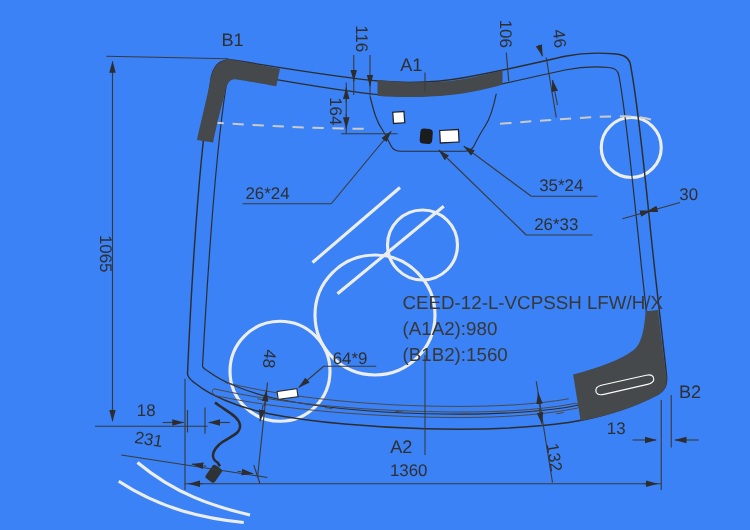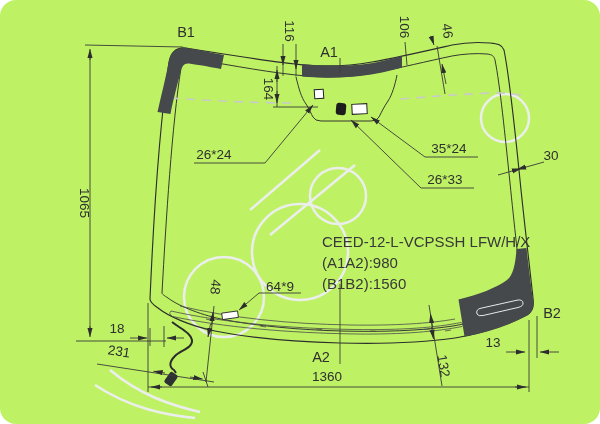--- a/index.html
+++ b/index.html
@@ -1,17 +1,17 @@
 <!DOCTYPE html>
 <html><head>
 <meta charset="utf-8">
 <style>
   html,body{margin:0;padding:0;background:#ffffff;}
-  .stage{position:relative;width:600px;height:424px;background:#bef264;overflow:hidden;
-         font-family:"Liberation Sans",sans-serif;border-radius:16px;}
+  .stage{position:relative;width:600px;height:424px;background:#3b82f6;overflow:hidden;
+         font-family:"Liberation Sans",sans-serif;}
   svg{display:block;}
   text{fill:#2f2f2f;}
   .dim{font-size:13.5px;}
   .part{font-size:14.5px;}
   .title-line{font-size:15px;fill:#383838;}
   .outline{fill:none;stroke:#2d2d2d;stroke-width:1.15;}
   .outline2{fill:none;stroke:#2d2d2d;stroke-width:0.95;}
   .thin{fill:none;stroke:#3a3a3a;stroke-width:0.85;}
   .dimln{fill:none;stroke:#3a3a3a;stroke-width:0.9;}
   .patch{fill:#45494b;stroke:none;}

